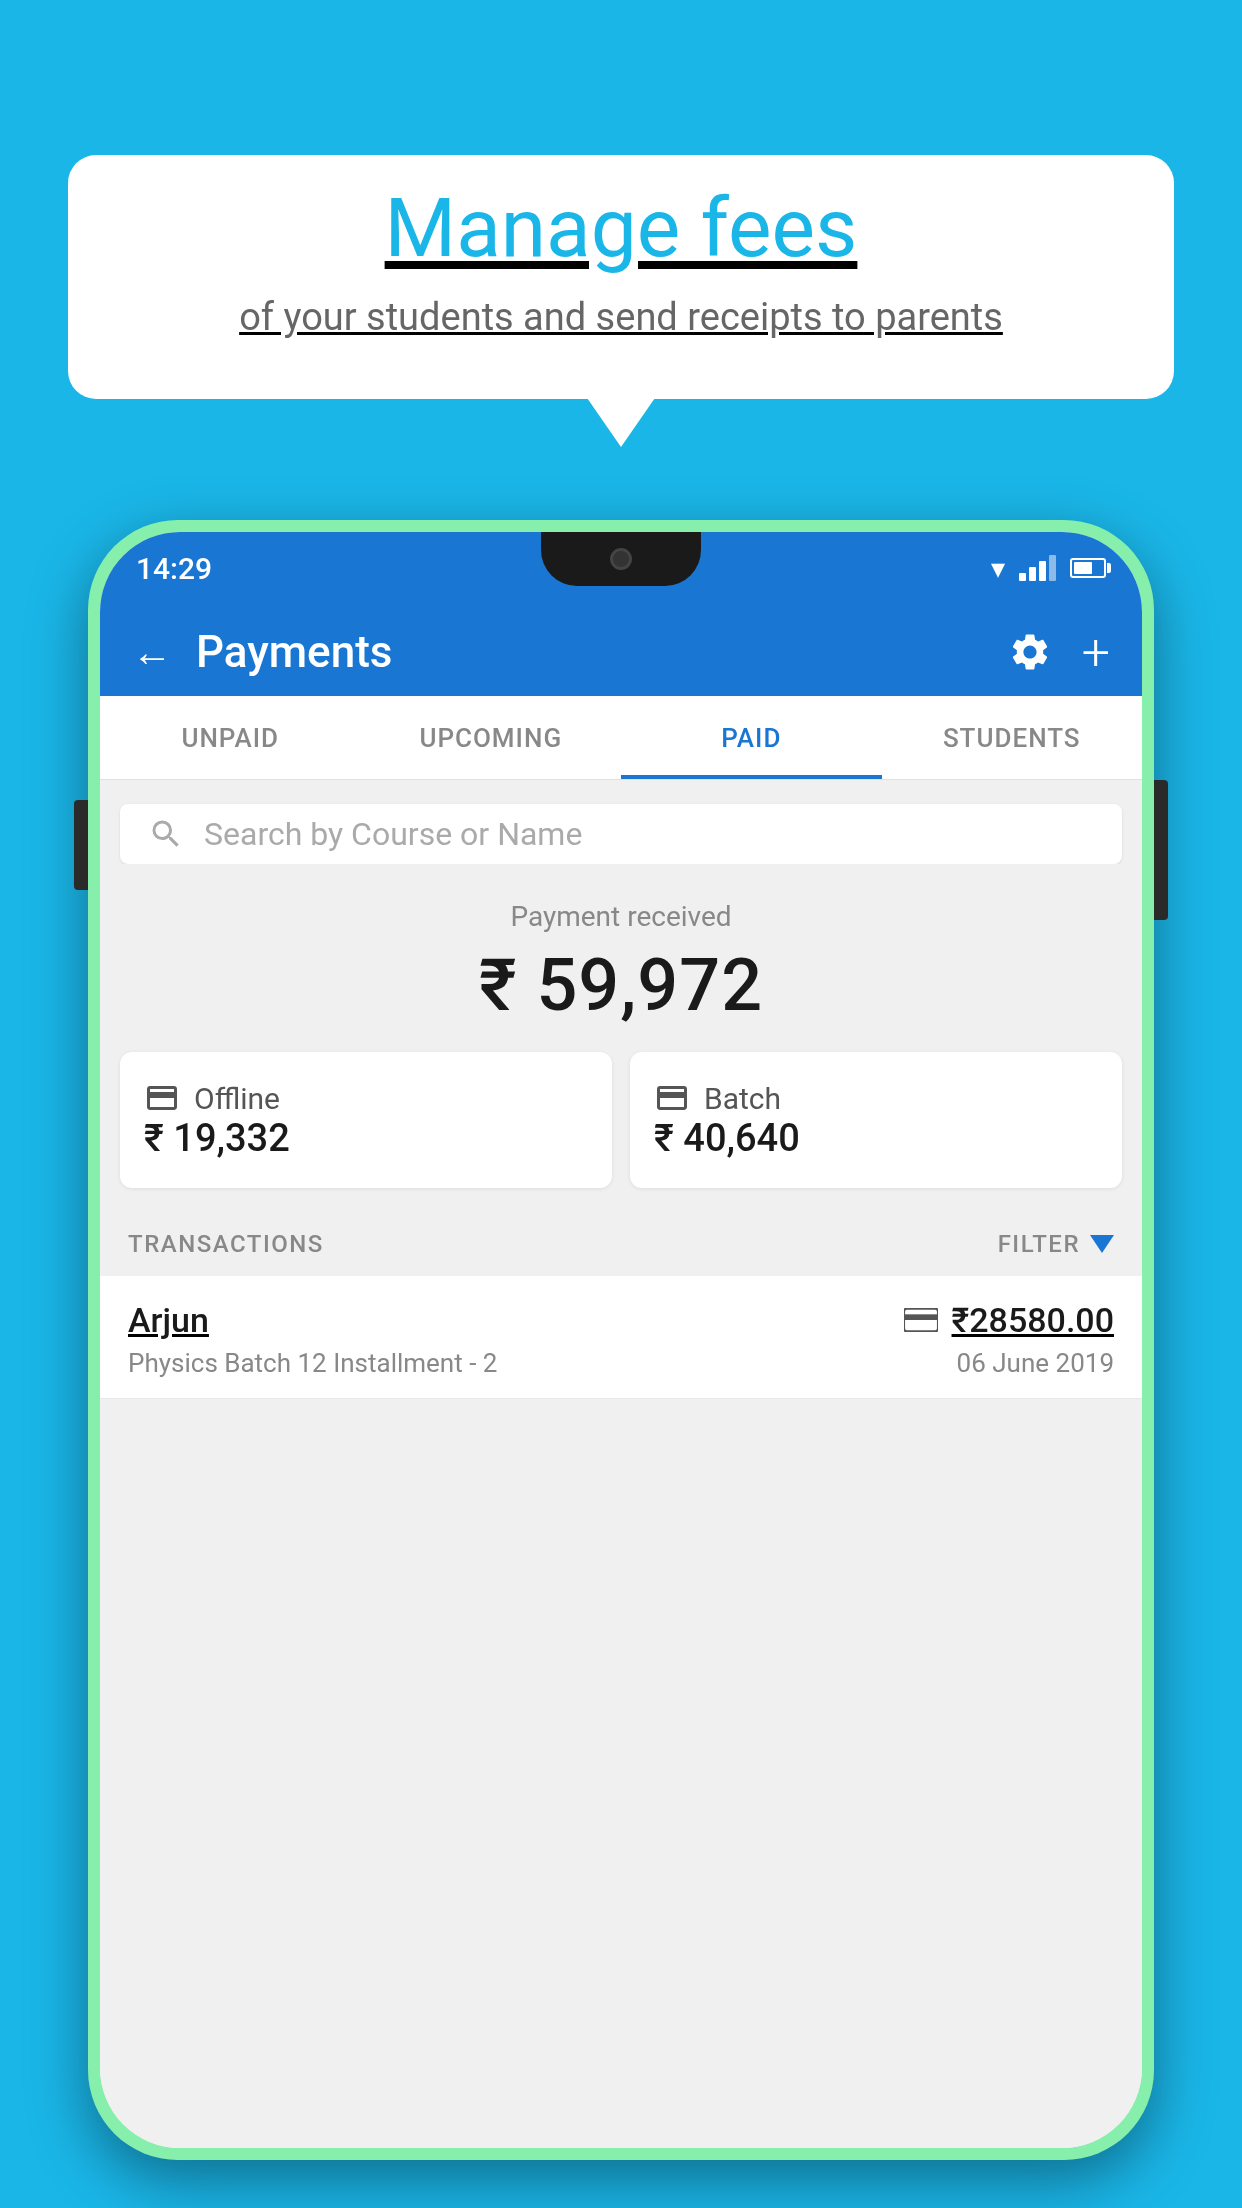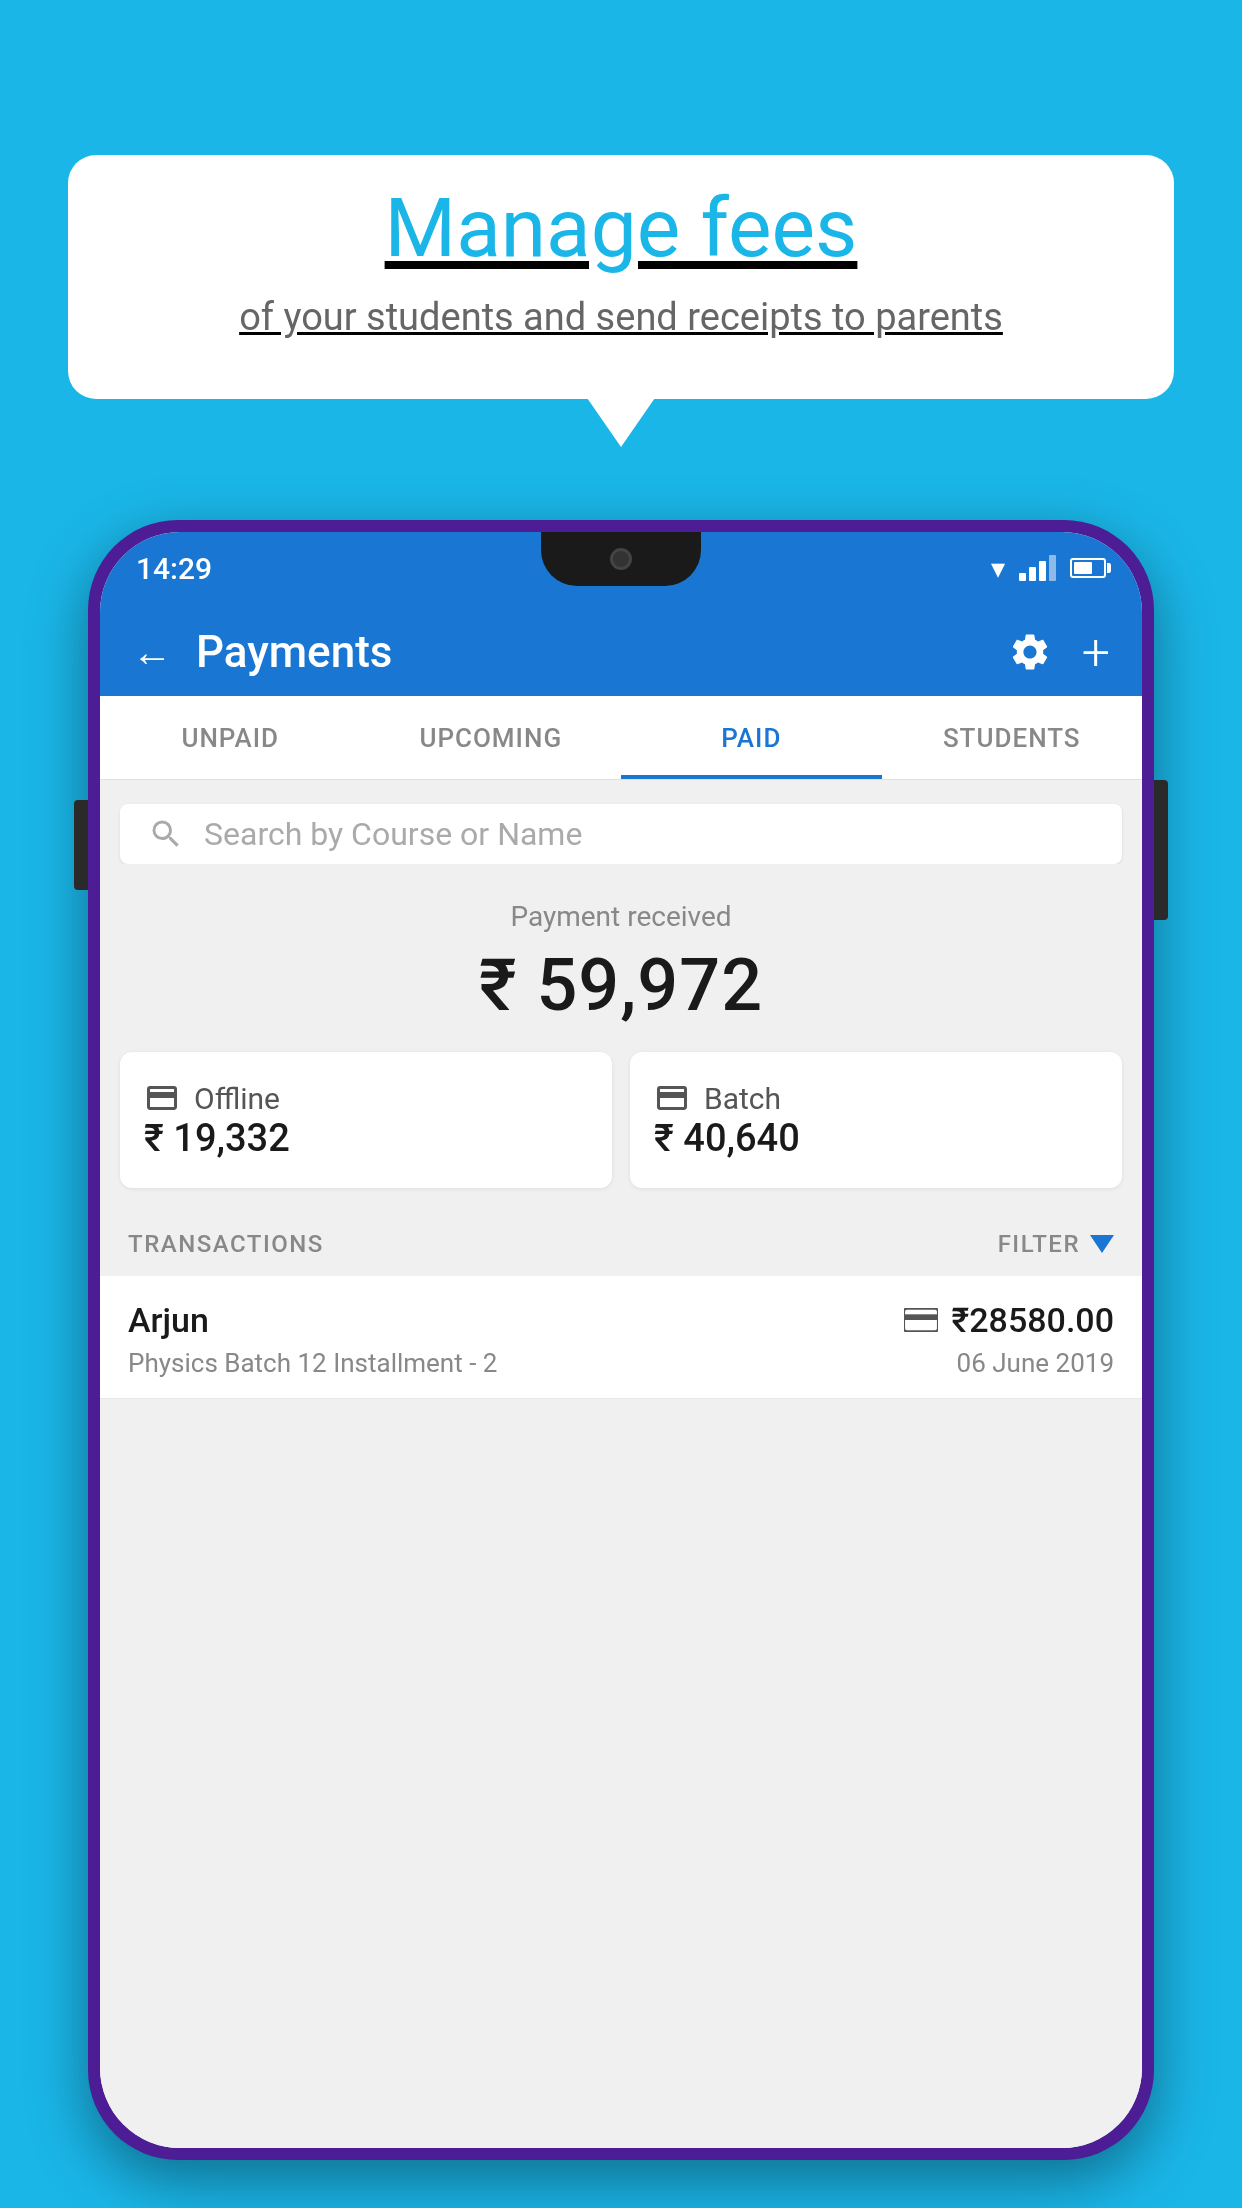--- a/index.html
+++ b/index.html
@@ -56,21 +56,21 @@
     .phone-container {
       position: absolute;
       top: 520px;
       left: 88px;
       right: 88px;
       bottom: 0;
     }
     .phone-frame {
       width: 100%;
       height: 1640px;
-      background: #4c1d95;
+      background: #86efac;
       border-radius: 90px;
       position: relative;
       padding: 16px;
       box-shadow: 0 20px 60px rgba(0,0,0,0.4);
     }
     
     .phone-frame::before {
       content: '';
       position: absolute;
       left: -14px;
@@ -399,20 +399,21 @@
     .transaction-row {
       background: white;
       padding: 24px 28px 20px;
       border-bottom: 1px solid #e8e8e8;
     }
     .transaction-top {
       display: flex;
       align-items: center;
       justify-content: space-between;
       margin-bottom: 8px;
+      text-decoration: underline;
     }
     .transaction-name {
       font-size: 34px;
       font-weight: 500;
       color: #1a1a1a;
     }
     .transaction-right {
       display: flex;
       align-items: center;
       gap: 14px;

